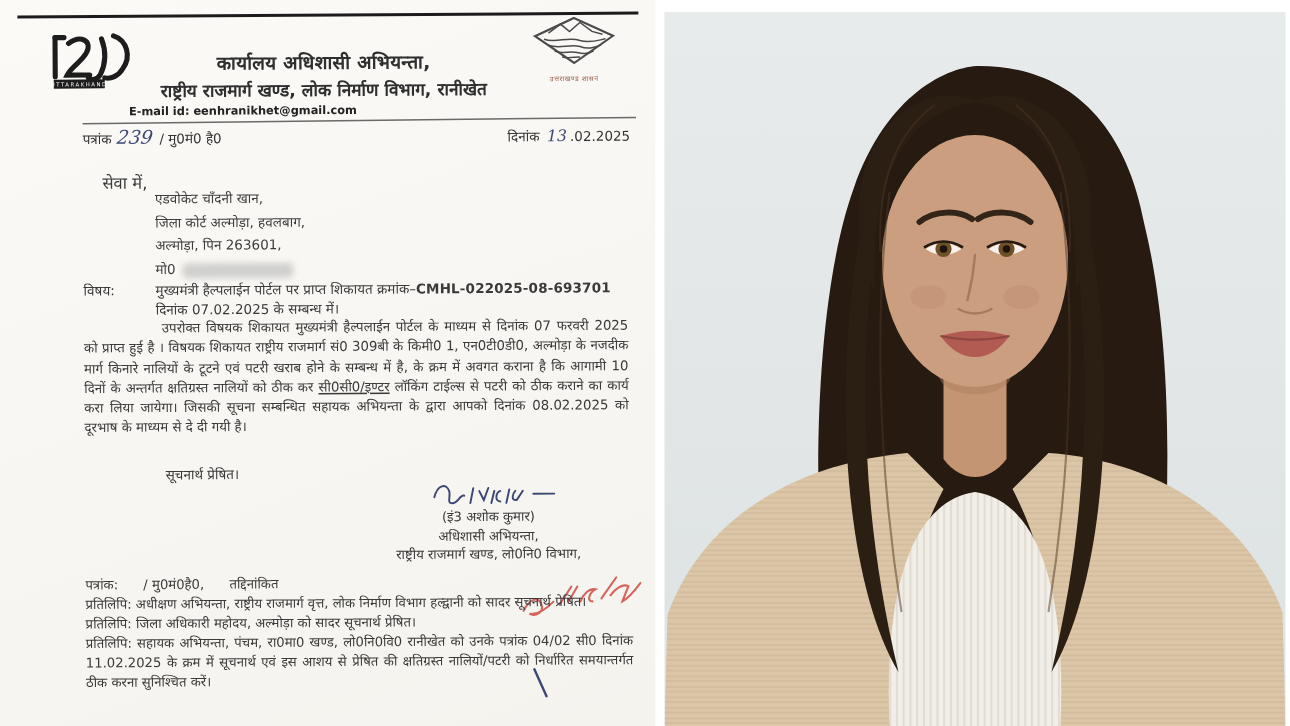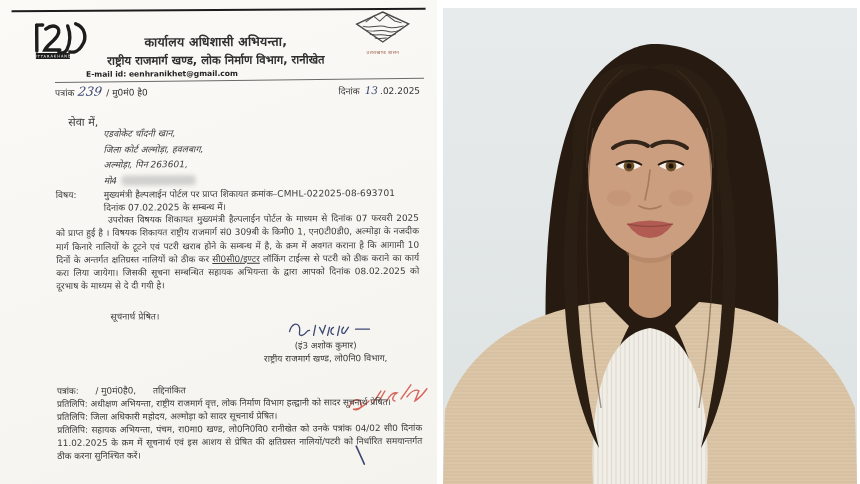--- a/index.html
+++ b/index.html
@@ -27,29 +27,29 @@
   .email-rule { position:absolute; left:56px; right:12px; top:80px; height:1px; background:#6a6a6a; transform:rotate(-.3deg); }
 
   .ref-row { position:absolute; left:56px; right:16px; top:83px; display:flex; align-items:baseline; font-size:9px; color:#333; }
   .hand { font-family:"DejaVu Serif", serif; font-style:italic; color:#3c4874; }
   .ref-num { font-size:12.5px; margin:0 4px; transform:skewX(-8deg); display:inline-block; }
   .ref-suffix { font-size:9px; }
   .ref-date { margin-left:auto; font-size:9px; }
   .date-hand { font-size:10.5px; margin:0 2px; display:inline-block; }
 
   .salutation { position:absolute; left:69px; top:113px; font-size:11px; }
-  .addressee { position:absolute; left:104px; top:126px; font-size:9px; line-height:15.5px; color:#3d3d3d;font-style:italic; }
+  .addressee { position:absolute; left:104px; top:126px; font-size:9px; line-height:15.5px; color:#3d3d3d; }
   .phone-row { display:flex; align-items:center; }
   .phone-blur { display:inline-block; width:74px; height:10px; margin-left:5px; border-radius:3px;
                 background:#c6c6c4; filter:blur(2px); opacity:.8; }
 
   .subject-row { position:absolute; left:56px; right:22px; top:188px; display:flex; font-size:9px; line-height:13px; }
   .subject-label { width:48px; flex:0 0 48px; }
   .subject-text { flex:1; }
-  .subject-num { font-weight:normal; letter-spacing:.1px;margin-top:28px; }
+  .subject-num { font-weight:bold; letter-spacing:.1px;margin-top:28px; }
 
   .body-par { position:absolute; left:56px; right:18px; top:213px; font-size:8.9px; line-height:13.3px;
               text-align:justify; text-indent:52px; color:#3a3a3a; }
   .u { text-decoration:underline; }
 
   .forwarded { position:absolute; left:110px; top:309px; font-size:9px; }
 
   .sig-block { position:absolute; left:230px; top:320px; width:190px; text-align:center;
                font-size:8.8px; line-height:12.6px; color:#3a3a3a; }
   .sig-scribble { height:20px; position:relative; }
@@ -119,21 +119,21 @@
           <span class="hand date-hand">13</span><span>.02.2025</span>
         </span>
       </div>
 
       <div class="salutation">सेवा में,</div>
       <div class="addressee">
         <div>एडवोकेट चाँदनी खान,</div>
         <div>जिला कोर्ट अल्मोड़ा, हवलबाग,</div>
         <div>अल्मोड़ा, पिन 263601,</div>
         <div class="phone-row">
-          <span>मो4</span>
+          <span>मो0</span>
           <span class="phone-blur"></span>
         </div>
       </div>
 
       <div class="subject-row">
         <div class="subject-label">विषय:</div>
         <div class="subject-text"><span>मुख्यमंत्री हैल्पलाईन पोर्टल पर प्राप्त शिकायत क्रमांक–</span><span class="subject-num">CMHL-022025-08-693701</span><span> दिनांक 07.02.2025 के सम्बन्ध में।</span></div>
       </div>
 
       <p class="body-par"><span>उपरोक्त विषयक शिकायत मुख्यमंत्री हैल्पलाईन पोर्टल के माध्यम से दिनांक 07 फरवरी 2025 को प्राप्त हुई है । विषयक शिकायत राष्ट्रीय राजमार्ग सं0 309बी के किमी0 1, एन0टी0डी0, अल्मोड़ा के नजदीक मार्ग किनारे नालियों के टूटने एवं पटरी खराब होने के सम्बन्ध में है, के क्रम में अवगत कराना है कि आगामी 10 दिनों के अन्तर्गत क्षतिग्रस्त नालियों को ठीक कर </span><span class="u">सी0सी0/इण्टर</span><span> लॉकिंग टाईल्स से पटरी को ठीक कराने का कार्य करा लिया जायेगा। जिसकी सूचना सम्बन्धित सहायक अभियन्ता के द्वारा आपको दिनांक 08.02.2025 को दूरभाष के माध्यम से दे दी गयी है।</span></p>
@@ -144,20 +144,21 @@
         <div class="sig-scribble">
           <svg width="90" height="20" viewBox="0 0 90 20">
             <g fill="none" stroke="#3c4874" stroke-width="1.3" stroke-linecap="round">
               <path d="M4 12 c2 -8 8 -10 10 -4 c1 4 -2 8 2 8 c4 0 5 -6 8 -5"></path>
               <path d="M30 6 l-2 10 M34 8 l3 6 l3 -8 M44 8 l-2 8 m6 -8 c-3 1 -4 7 0 7 m6 -8 l-2 9 m6 -8 c-2 2 -3 7 1 6 l4 -6"></path>
               <path d="M70 10 h14"></path>
             </g>
           </svg>
         </div>
         <div>(इं3 अशोक कुमार)</div>
+        <div>अधिशासी अभियन्ता,</div>
         <div>राष्ट्रीय राजमार्ग खण्ड, लो0नि0 विभाग,</div>
         <svg class="red-scribble" viewBox="0 0 95 36">
           <g fill="none" stroke="#cf4a42" stroke-width="1.4" stroke-linecap="round" opacity="0.85">
             <path d="M6 30 c4 -8 10 -10 12 -4 c2 5 -4 8 -8 6 c6 1 12 -4 16 -8"></path>
             <path d="M30 26 l8 -12 m-2 10 l6 -10 m2 10 c2 -5 6 -9 10 -8 c-4 2 -6 8 -2 8"></path>
             <path d="M58 22 l10 -14 m-4 12 c3 -4 8 -8 12 -6 l-4 10 c4 -2 9 -8 12 -12"></path>
           </g>
         </svg>
       </div>
 

